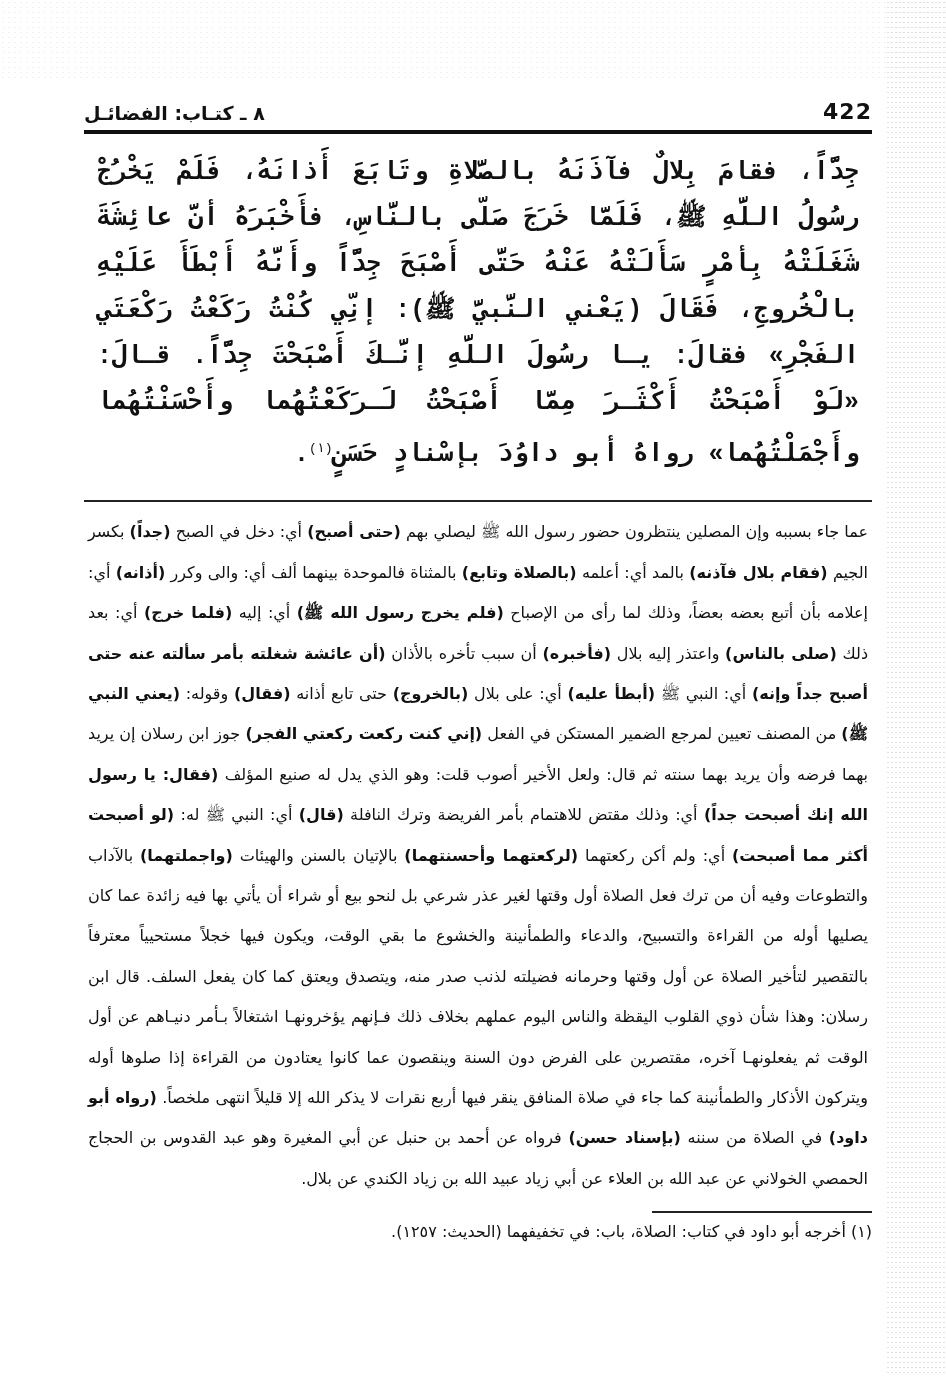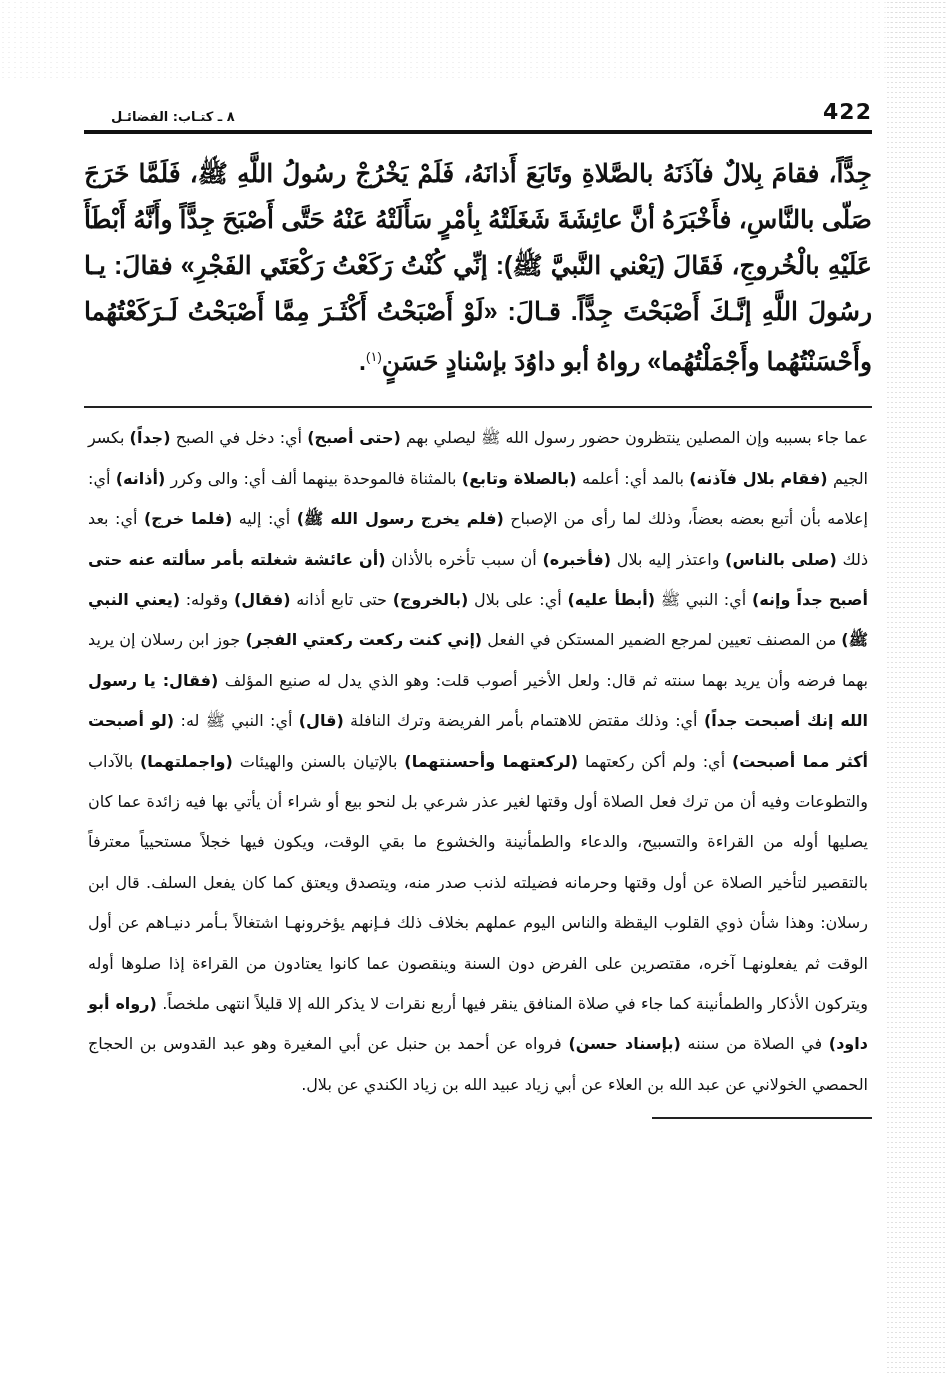--- a/index.html
+++ b/index.html
@@ -46,37 +46,36 @@
       align-items: flex-end;
       height: 34px;
       font-family: "DejaVu Sans", "Liberation Sans", sans-serif;
       font-weight: bold;
     }
     .page-number {
       font-size: 22px;
       letter-spacing: 1px;
     }
     .chapter-title {
-      font-size: 13px;
-      margin-left: 27px;
+      font-size: 19px;
     }
     .head-rule {
       height: 4px;
       background: #111;
       margin-top: 6px;
       margin-bottom: 16px;
     }
     .main-text {
-      font-family: Liberation Sans, sans-serif;
+      font-family: Liberation Mono, monospace;
       font-size: 25px;
       line-height: 46px;
       text-align: justify;
       text-align-last: right;
       font-weight: bold;
-      margin: 0;
+      margin: 13px;
     }
     .main-text sup {
       font-size: 13px;
       font-weight: normal;
     }
     .commentary-rule {
       height: 2px;
       background: #222;
       margin-top: 22px;
       margin-bottom: 10px;
@@ -126,14 +125,15 @@
     <span>أَبْطَأَ عَلَيْهِ بالْخُروجِ، فَقَالَ (يَعْني النَّبيَّ ﷺ): إنِّي كُنْتُ رَكَعْتُ رَكْعَتَي الفَجْرِ» فقالَ:</span>
     <span>يـا رسُولَ اللَّهِ إنَّـكَ أَصْبَحْتَ جِدًّاً. قـالَ: «لَوْ أَصْبَحْتُ أَكْثَـرَ مِمَّا أَصْبَحْتُ لَـرَكَعْتُهُما</span>
     <span>وأَحْسَنْتُهُما وأَجْمَلْتُهُما» رواهُ أبو داوُدَ بإسْنادٍ حَسَنٍ</span><sup>(١)</sup><span>.</span>
   </p>
 
   <div class="commentary-rule"></div>
 
   <p class="commentary" id="commentary"><span>عما جاء بسببه وإن المصلين ينتظرون حضور رسول الله ﷺ ليصلي بهم </span><b>(حتى أصبح)</b><span> أي: دخل في الصبح </span><b>(جداً)</b><span> بكسر الجيم </span><b>(فقام بلال فآذنه)</b><span> بالمد أي: أعلمه </span><b>(بالصلاة وتابع)</b><span> بالمثناة فالموحدة بينهما ألف أي: والى وكرر </span><b>(أذانه)</b><span> أي: إعلامه بأن أتبع بعضه بعضاً، وذلك لما رأى من الإصباح </span><b>(فلم يخرج رسول الله ﷺ)</b><span> أي: إليه </span><b>(فلما خرج)</b><span> أي: بعد ذلك </span><b>(صلى بالناس)</b><span> واعتذر إليه بلال </span><b>(فأخبره)</b><span> أن سبب تأخره بالأذان </span><b>(أن عائشة شغلته بأمر سألته عنه حتى أصبح جداً وإنه)</b><span> أي: النبي ﷺ </span><b>(أبطأ عليه)</b><span> أي: على بلال </span><b>(بالخروج)</b><span> حتى تابع أذانه </span><b>(فقال)</b><span> وقوله: </span><b>(يعني النبي ﷺ)</b><span> من المصنف تعيين لمرجع الضمير المستكن في الفعل </span><b>(إني كنت ركعت ركعتي الفجر)</b><span> جوز ابن رسلان إن يريد بهما فرضه وأن يريد بهما سنته ثم قال: ولعل الأخير أصوب قلت: وهو الذي يدل له صنيع المؤلف </span><b>(فقال: يا رسول الله إنك أصبحت جداً)</b><span> أي: وذلك مقتض للاهتمام بأمر الفريضة وترك النافلة </span><b>(قال)</b><span> أي: النبي ﷺ له: </span><b>(لو أصبحت أكثر مما أصبحت)</b><span> أي: ولم أكن ركعتهما </span><b>(لركعتهما وأحسنتهما)</b><span> بالإتيان بالسنن والهيئات </span><b>(واجملتهما)</b><span> بالآداب والتطوعات وفيه أن من ترك فعل الصلاة أول وقتها لغير عذر شرعي بل لنحو بيع أو شراء أن يأتي بها فيه زائدة عما كان يصليها أوله من القراءة والتسبيح، والدعاء والطمأنينة والخشوع ما بقي الوقت، ويكون فيها خجلاً مستحيياً معترفاً بالتقصير لتأخير الصلاة عن أول وقتها وحرمانه فضيلته لذنب صدر منه، ويتصدق ويعتق كما كان يفعل السلف. قال ابن رسلان: وهذا شأن ذوي القلوب اليقظة والناس اليوم عملهم بخلاف ذلك فـإنهم يؤخرونهـا اشتغالاً بـأمر دنيـاهم عن أول الوقت ثم يفعلونهـا آخره، مقتصرين على الفرض دون السنة وينقصون عما كانوا يعتادون من القراءة إذا صلوها أوله ويتركون الأذكار والطمأنينة كما جاء في صلاة المنافق ينقر فيها أربع نقرات لا يذكر الله إلا قليلاً انتهى ملخصاً. </span><b>(رواه أبو داود)</b><span> في الصلاة من سننه </span><b>(بإسناد حسن)</b><span> فرواه عن أحمد بن حنبل عن أبي المغيرة وهو عبد القدوس بن الحجاج الحمصي الخولاني عن عبد الله بن العلاء عن أبي زياد عبيد الله بن زياد الكندي عن بلال.</span></p>
 
   <div class="footnote-rule"></div>
+  <p class="footnote">(١) أخرجه أبو داود في كتاب: الصلاة، باب: في تخفيفهما (الحديث: ١٢٥٧).</p>
 
 </div>
 
 </body></html>

